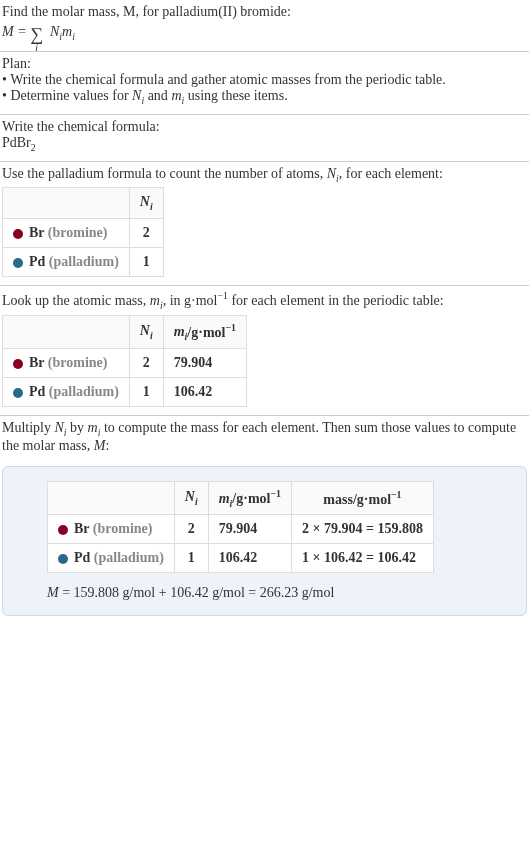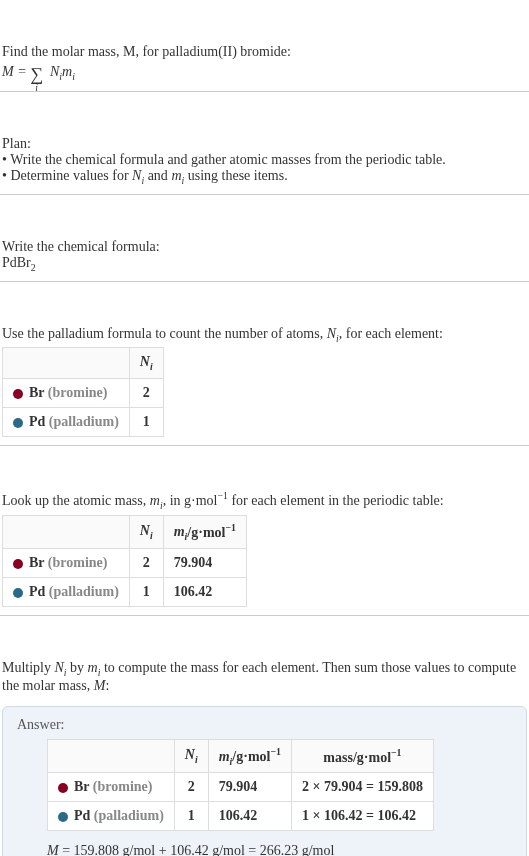--- a/index.html
+++ b/index.html
@@ -7,21 +7,20 @@
   margin: 0;
   padding: 0;
   font-family: Georgia, 'Times New Roman', serif;
   font-size: 14px;
   color: #333;
   width: 529px;
   background: #fff;
 }
 .section {
   padding: 4px 12px 8px 2px;
-  margin-top: 40px;
 }
 hr {
   border: none;
   border-top: 1px solid #ccc;
   margin: 0;
 }
 sub { font-size: 0.7em; vertical-align: sub; }
 sup { font-size: 0.7em; vertical-align: super; }
 .formula {
   font-style: italic;
@@ -170,21 +169,20 @@
 </div>
 <hr>
 
 <div class="section">
   <div>
     <span>Multiply </span><i><span>N</span><sub>i</sub></i><span> by </span><i><span>m</span><sub>i</sub></i><span> to compute the mass for each element. Then sum those values to compute the molar mass, </span><i><span>M</span></i><span>:</span>
   </div>
 </div>
 
 <div class="answer-box">
-  <div class="answer-label">Answer:</div>
   <div class="indent">
     <table>
       <tbody>
           <tr>
         <th></th>
         <th class="center"><i><span>N</span><sub>i</sub></i></th>
         <th class="center"><i><span>m</span><sub>i</sub></i><span>/g·mol</span><sup>−1</sup></th>
         <th class="center"><span>mass/g·mol</span><sup>−1</sup></th>
       </tr>
       <tr>

